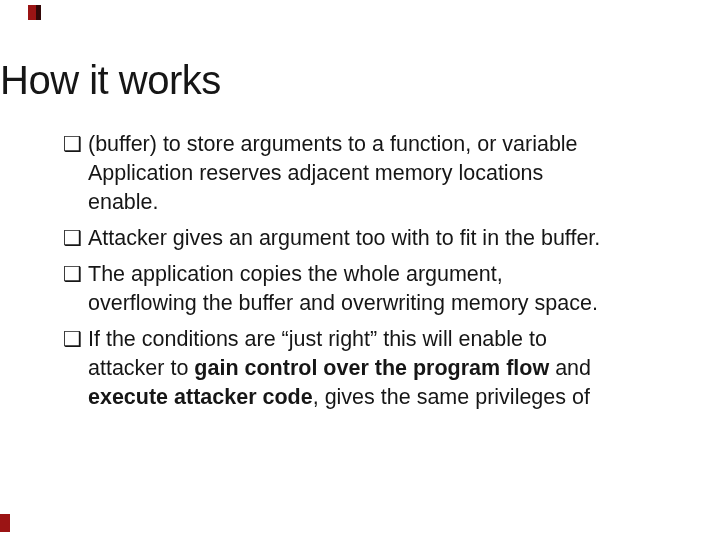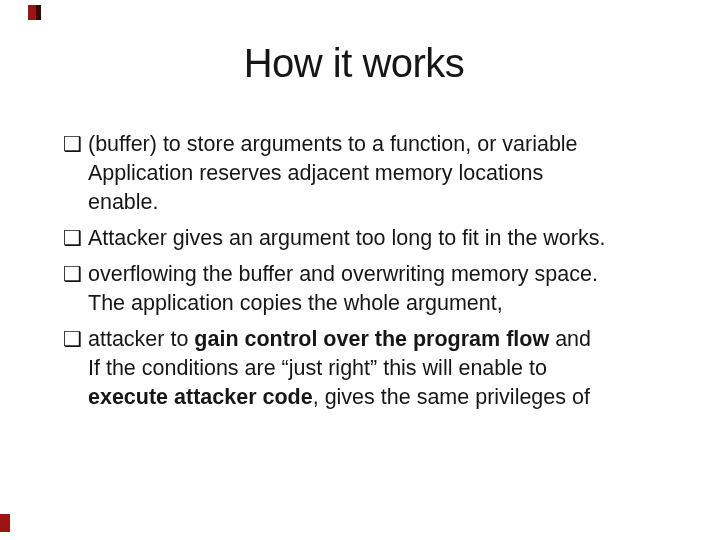--- a/index.html
+++ b/index.html
@@ -11,24 +11,23 @@
     position: relative;
     width: 720px;
     height: 540px;
     background: var(--bg, #ffffff);
     overflow: hidden;
     font-family: "Liberation Sans", "DejaVu Sans", sans-serif;
     color: var(--text, #161616);
   }
   .slide-title {
     position: absolute;
-    top: 40px;
+    top: 57px;
     left: 0;
     width: 708px;
-    text-align: center;
     font-size: 40px;
     line-height: 1.15;
     letter-spacing: -0.5px;
     color: var(--text, #161616);
   }
   .bullet-list {
     position: absolute;
     left: 63px;
     top: 130px;
     width: 645px;
@@ -85,27 +84,27 @@
 
   <ul class="bullet-list" id="bullet-list">
       <li class="bullet-item">
         <span class="bullet-glyph">❑</span>
         <div class="text-line"><span class="seg">(buffer) to store arguments to a function, or variable</span></div>
         <div class="text-line"><span class="seg">Application reserves adjacent memory locations</span></div>
         <div class="text-line"><span class="seg">enable.</span></div>
       </li>
       <li class="bullet-item">
         <span class="bullet-glyph">❑</span>
-        <div class="text-line"><span class="seg">Attacker gives an argument too long to fit in the works.</span></div>
+        <div class="text-line"><span class="seg">Attacker gives an argument too with to fit in the buffer.</span></div>
       </li>
       <li class="bullet-item">
         <span class="bullet-glyph">❑</span>
+        <div class="text-line"><span class="seg">The application copies the whole argument,</span></div>
         <div class="text-line"><span class="seg">overflowing the buffer and overwriting memory space.</span></div>
-        <div class="text-line"><span class="seg">The application copies the whole argument,</span></div>
       </li>
       <li class="bullet-item">
         <span class="bullet-glyph">❑</span>
+        <div class="text-line"><span class="seg">If the conditions are “just right” this will enable to</span></div>
         <div class="text-line"><span class="seg">attacker to </span><span class="seg-bold">gain control over the program flow</span><span class="seg"> and</span></div>
-        <div class="text-line"><span class="seg">If the conditions are “just right” this will enable to</span></div>
         <div class="text-line"><span class="seg-bold">execute attacker code</span><span class="seg">, gives the same privileges of</span></div>
       </li>
     </ul>
 </div>
 
 </body></html>

